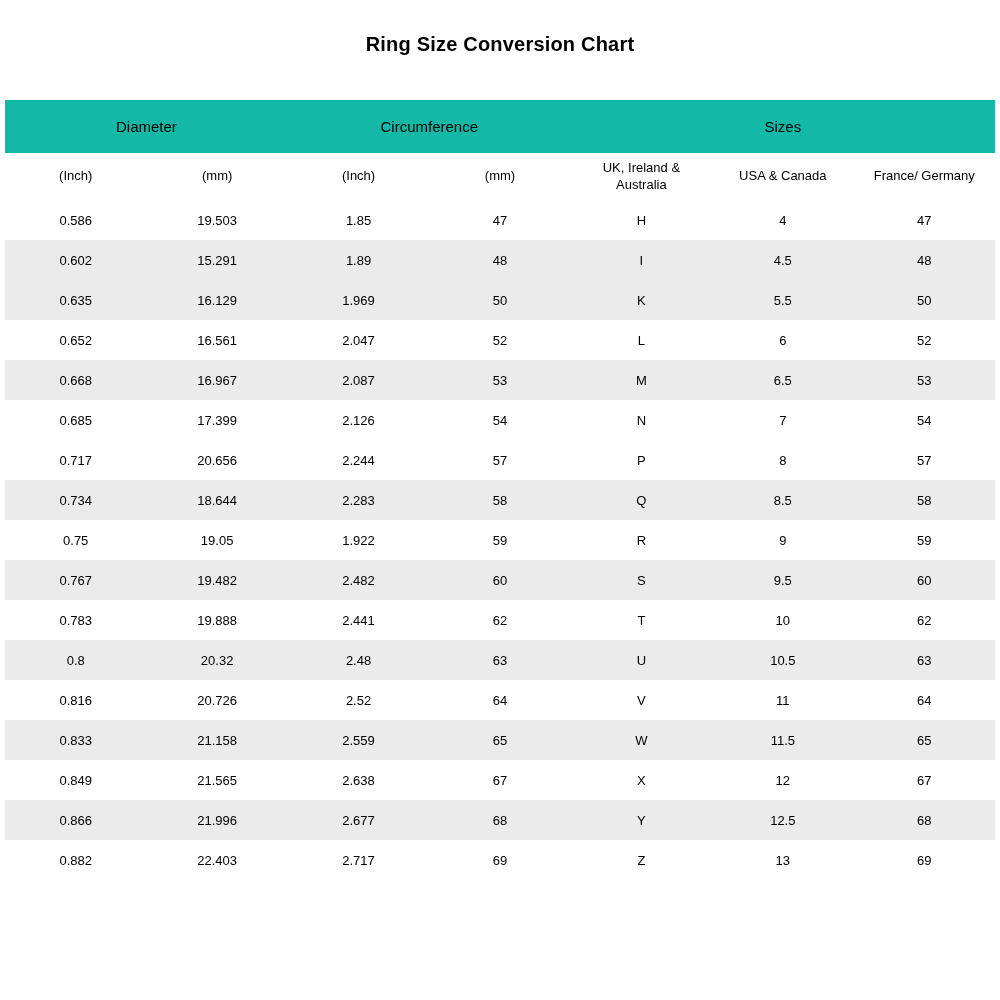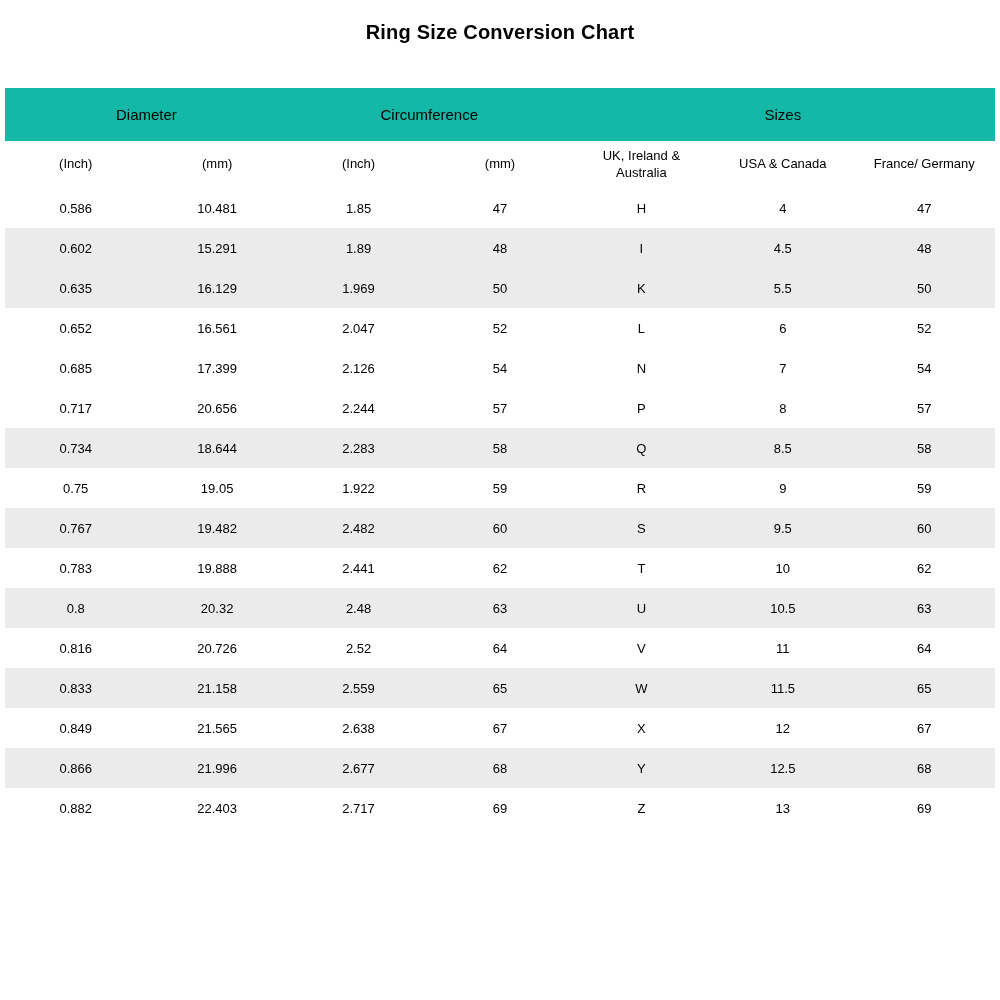--- a/index.html
+++ b/index.html
@@ -6,21 +6,21 @@
   html, body {
     margin: 0;
     padding: 0;
     width: 1000px;
     height: 1000px;
     background: #ffffff;
     font-family: "Liberation Sans", sans-serif;
     color: #000000;
   }
   .page-title {
-    margin: 0;
+    margin: 12px;
     padding-top: 20px;
     height: 44px;
     text-align: center;
     font-size: 20px;
     font-weight: bold;
     line-height: 24px;
     letter-spacing: 0.2px;
   }
   table.conversion-table {
     margin: 44px 0 0 5px;
@@ -82,21 +82,21 @@
       <th>(Inch)</th>
       <th>(mm)</th>
       <th>UK, Ireland &amp; Australia</th>
       <th>USA &amp; Canada</th>
       <th>France/ Germany</th>
     </tr>
   </thead>
   <tbody>
       <tr>
         <td>0.586</td>
-        <td>10.481</td>
+        <td>19.503</td>
         <td>1.85</td>
         <td>47</td>
         <td>H</td>
         <td>4</td>
         <td>47</td>
       </tr>
       <tr class="stripe">
         <td>0.602</td>
         <td>15.291</td>
         <td>1.89</td>
@@ -116,20 +116,29 @@
       </tr>
       <tr>
         <td>0.652</td>
         <td>16.561</td>
         <td>2.047</td>
         <td>52</td>
         <td>L</td>
         <td>6</td>
         <td>52</td>
       </tr>
+      <tr class="stripe">
+        <td>0.668</td>
+        <td>16.967</td>
+        <td>2.087</td>
+        <td>53</td>
+        <td>M</td>
+        <td>6.5</td>
+        <td>53</td>
+      </tr>
       <tr>
         <td>0.685</td>
         <td>17.399</td>
         <td>2.126</td>
         <td>54</td>
         <td>N</td>
         <td>7</td>
         <td>54</td>
       </tr>
       <tr>

